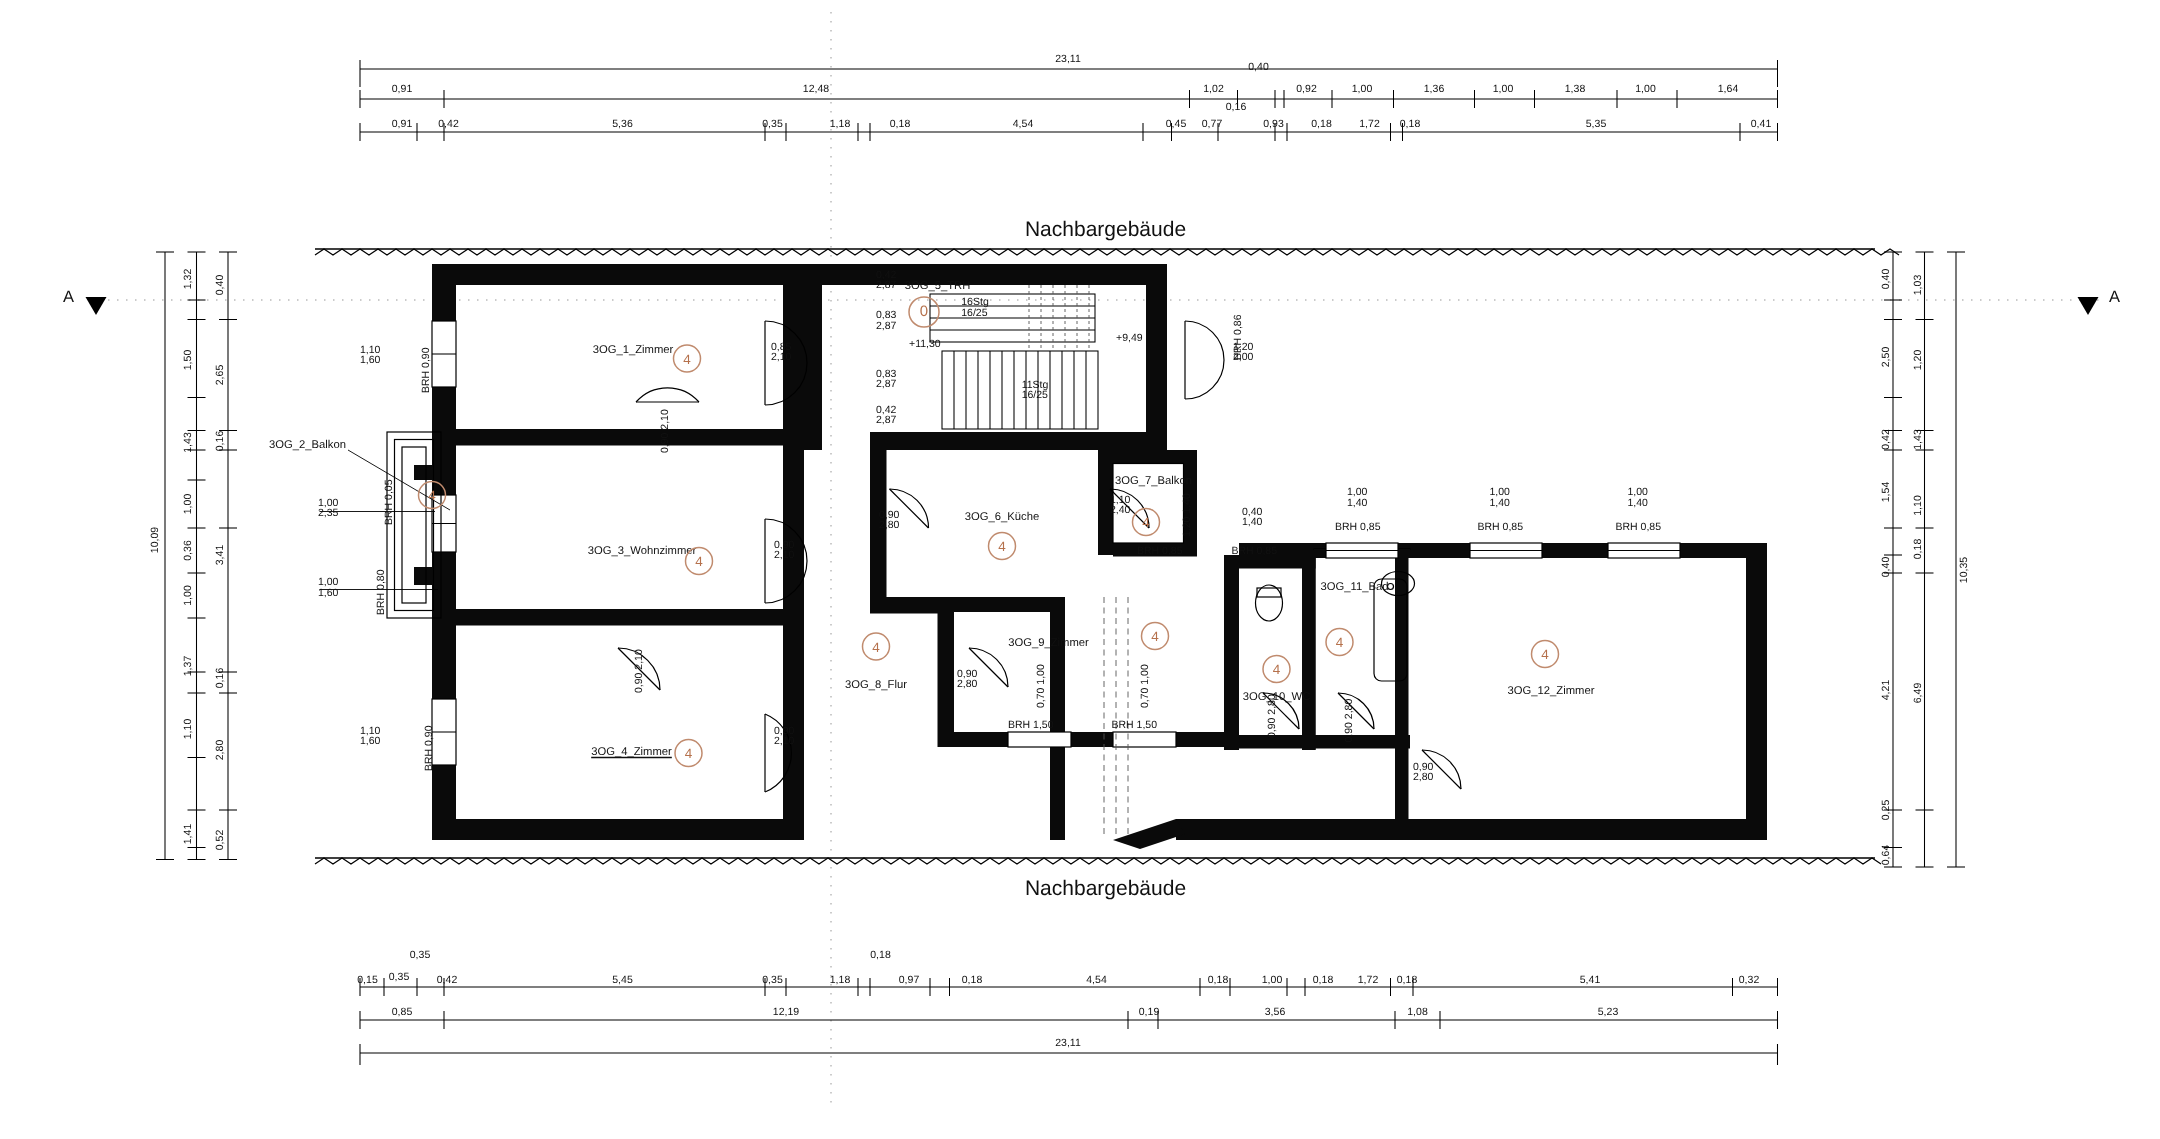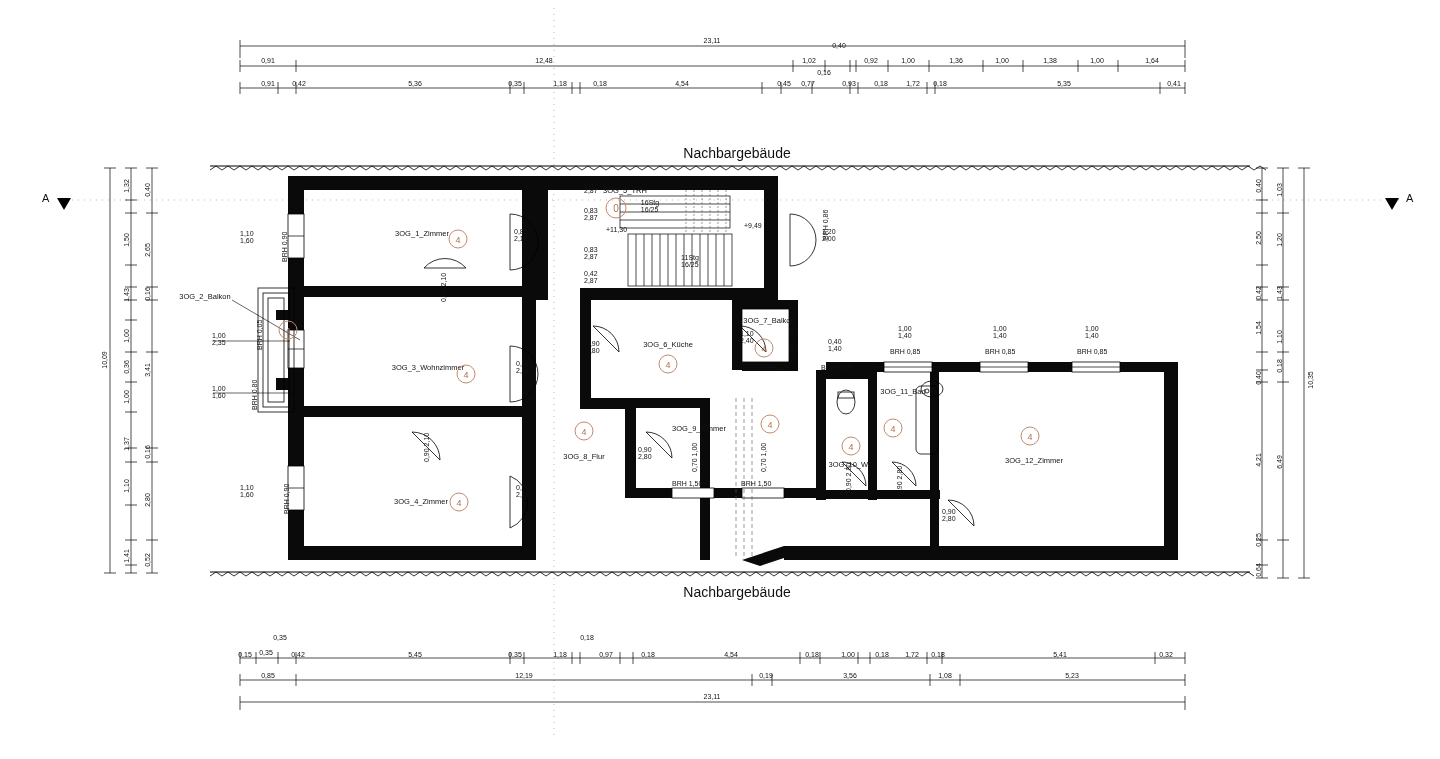--- a/index.html
+++ b/index.html
@@ -360,21 +360,21 @@
 
   <div class="lbl big ctr" style="left:737px;top:153px;">Nachbargebäude</div>
   <div class="lbl big ctr" style="left:737px;top:592px;">Nachbargebäude</div>
 
   <div class="sect" style="left:42px;top:192px;">A</div>
   <div class="sect" style="left:1406px;top:192px;">A</div>
 
   <div class="rmname" style="left:422px;top:233px;">3OG_1_Zimmer</div>
   <div class="rmname" style="left:205px;top:296px;">3OG_2_Balkon</div>
   <div class="rmname" style="left:428px;top:367px;">3OG_3_Wohnzimmer</div>
-  <div class="rmname" style="left:421px;top:501px;">3OG_4_Zimmer</div>
+  <div class="rmname" style="left:421px;top:501px;text-decoration:underline;">3OG_4_Zimmer</div>
   <div class="rmname" style="left:625px;top:190px;">3OG_5_TRH</div>
   <div class="rmname" style="left:668px;top:344px;">3OG_6_Küche</div>
   <div class="rmname" style="left:769px;top:320px;">3OG_7_Balkon</div>
   <div class="rmname" style="left:584px;top:456px;">3OG_8_Flur</div>
   <div class="rmname" style="left:699px;top:428px;">3OG_9_Zimmer</div>
   <div class="rmname" style="left:851px;top:464px;">3OG_10_WC</div>
   <div class="rmname" style="left:903px;top:391px;">3OG_11_Bad</div>
   <div class="rmname" style="left:1034px;top:460px;">3OG_12_Zimmer</div>
 
   <div class="circ" style="left:458px;top:239px;">4</div>

